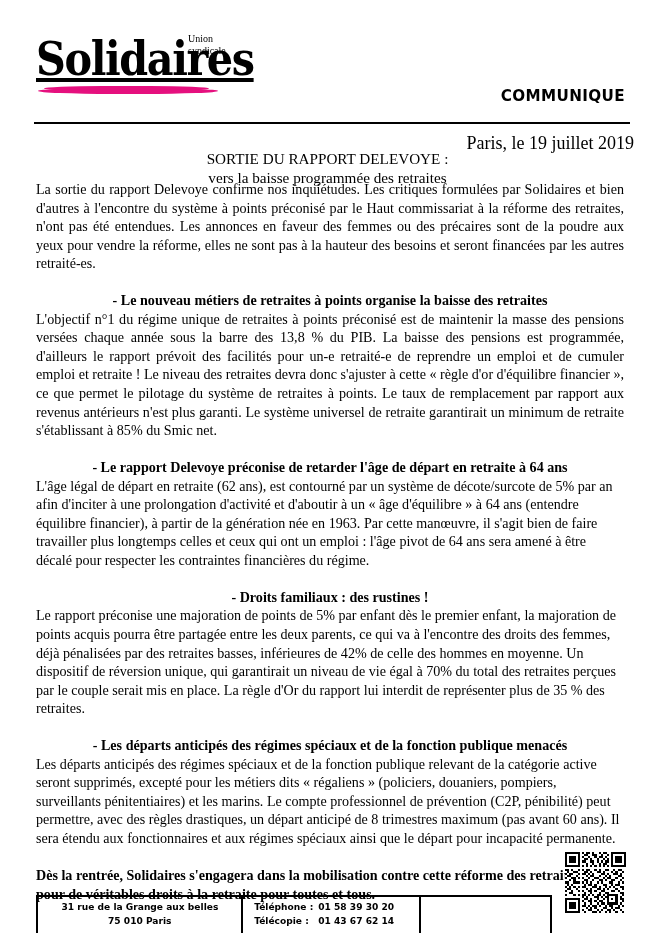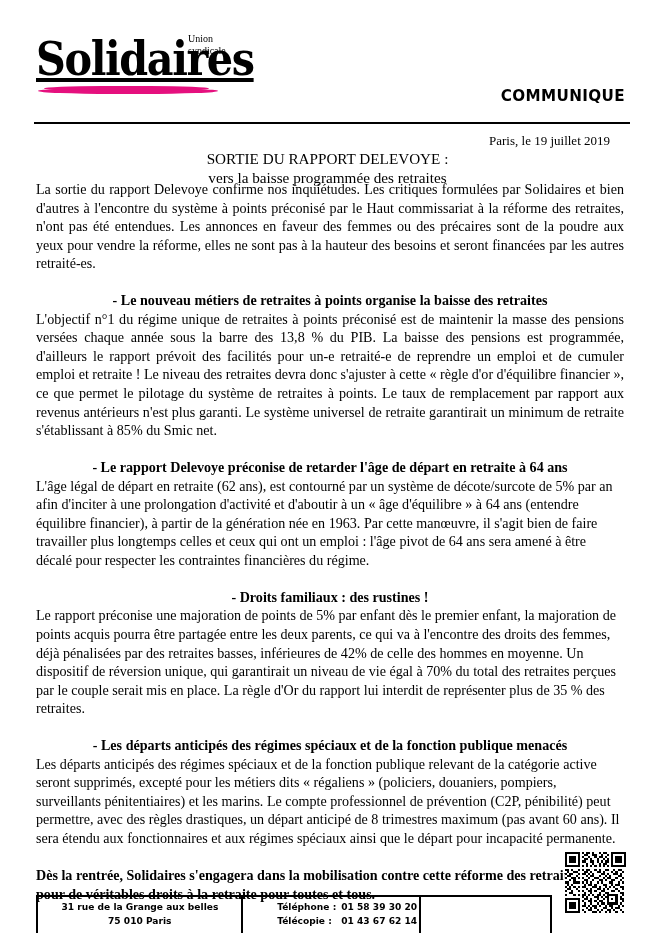--- a/index.html
+++ b/index.html
@@ -87,23 +87,23 @@
     left: 34px;
     right: 25px;
     top: 122px;
     height: 0;
     border-top: 2px solid #000;
   }
 
   
   .dateline {
     position: absolute;
-    right: 45px;
+    right: 21px;
     top: 133px;
-    font-size: 13px;
+    font-size: 18px;
     white-space: nowrap;
   }
   .doc-title {
     position: absolute;
     left: 0;
     right: 0;
     top: 149px;
     text-align: center;
     font-weight: normal;
     font-size: 15.2px;
@@ -163,21 +163,21 @@
     padding-top: 3px;
     box-sizing: border-box;
   }
   .fcell.addr {
     width: 205px;
     align-items: center;
     border-right: 2px solid #000;
   }
   .fcell.tel {
     width: 178px;
-    align-items: flex-end;
+    align-items: flex-start;
     padding-left: 9px;
     border-right: 2px solid #000;
   }
   .fcell.web {
     flex: 1;
     align-items: center;
   }
   .fline {
     font-size: 9.4px;
     font-weight: bold;

